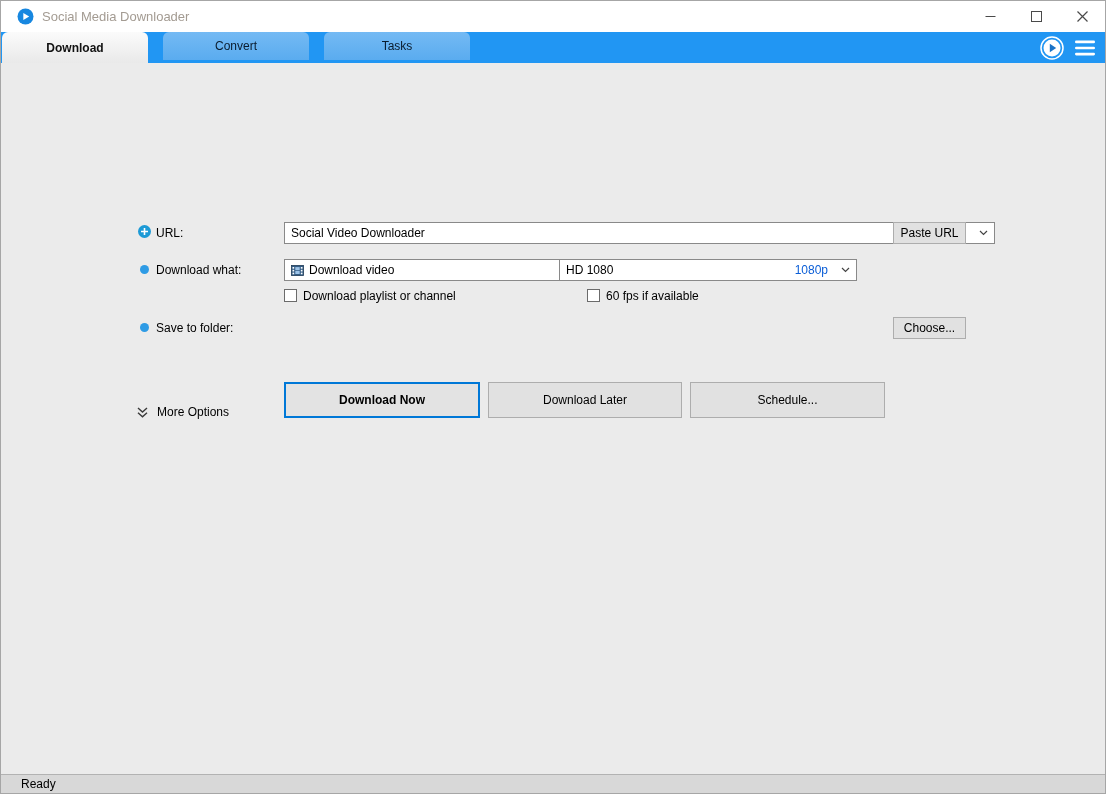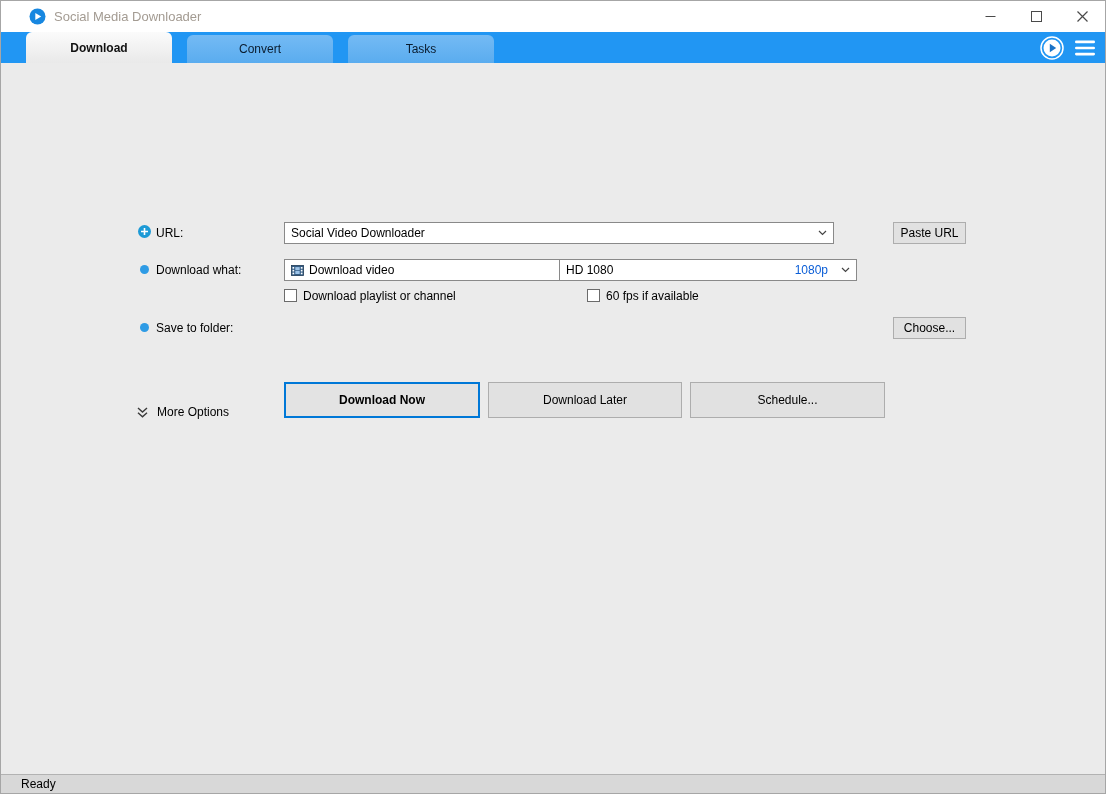--- a/index.html
+++ b/index.html
@@ -9,28 +9,28 @@
     --quality:#0B5ED7;
     --content-bg:#EBEBEB;
   }
   *{margin:0;padding:0;box-sizing:border-box;}
   html,body{width:1106px;height:794px;}
   body{font-family:"Liberation Sans",sans-serif;font-size:12px;background:#fff;overflow:hidden;}
   button{font:inherit;}
   .window{width:1106px;height:794px;display:flex;flex-direction:column;border:1px solid #A6A6A6;background:#fff;overflow:hidden;}
 
   
-  .titlebar{height:31px;flex:0 0 31px;display:flex;align-items:center;padding-left:28px;background:#fff;position:relative;}
+  .titlebar{height:31px;flex:0 0 31px;display:flex;align-items:center;padding-left:16px;background:#fff;position:relative;}
   .app-icon{display:flex;margin-right:8px;}
   .title{font-size:13px;color:#A39B92;}
   .win-controls{margin-left:auto;display:flex;height:100%;}
   .win-btn{width:46px;height:100%;display:flex;align-items:center;justify-content:center;cursor:pointer;background:#fff;border:none;}
 
   
-  .tabbar{height:31px;flex:0 0 31px;background:var(--tabbar);display:flex;align-items:flex-end;padding-left:25px;position:relative;}
+  .tabbar{height:31px;flex:0 0 31px;background:var(--tabbar);display:flex;padding-left:1px;position:relative;}
   .tab{width:146px;height:28px;margin-right:15px;border-radius:6px 6px 0 0;display:flex;align-items:center;justify-content:center;font-size:12px;color:#0A1C2E;background:linear-gradient(#74BAF4,var(--tab-inactive));cursor:pointer;}
   .tab.active{height:31px;background:linear-gradient(#FBFBFB,#E9E9E9);font-weight:bold;color:#111;}
   .tabbar-icons{position:absolute;right:10px;top:0;height:100%;display:flex;align-items:center;gap:11px;}
   .icon-btn{display:flex;align-items:center;justify-content:center;cursor:pointer;background:transparent;border:none;}
 
   
   .content{flex:1;background:var(--content-bg);position:relative;}
   .row-label{position:absolute;font-size:12px;color:#000;height:22px;line-height:22px;white-space:nowrap;}
   .bullet{position:absolute;width:9px;height:9px;border-radius:50%;background:#2E9BE5;}
   .plus-wrap{position:absolute;display:flex;}
@@ -111,21 +111,21 @@
 
   <div class="content">
 
     <span class="plus-wrap" style="left:137px;top:162px;">
       <svg width="13" height="13" viewBox="0 0 13 13">
         <circle cx="6.5" cy="6.5" r="6.5" fill="#1C9AD6"></circle>
         <path d="M6.5 3 L6.5 10 M3 6.5 L10 6.5" stroke="#fff" stroke-width="1.6"></path>
       </svg>
     </span>
     <span class="row-label" style="left:155px;top:159px;">URL:</span>
-    <div class="combo" style="left:283px;top:159px;width:550px;">
+    <div class="combo" style="left:283px;top:159px;width:711px;">
       <span class="combo-text">Social Video Downloader</span>
       <span class="chevron">
         <svg width="9" height="6" viewBox="0 0 9 6">
             <path d="M1 1 L4.5 4.5 L8 1" fill="none" stroke="#444" stroke-width="1.2"></path>
           </svg>
       </span>
     </div>
     <button class="btn" style="left:892px;top:159px;width:73px;">Paste URL</button>
 
     <span class="bullet" style="left:139px;top:202px;"></span>

